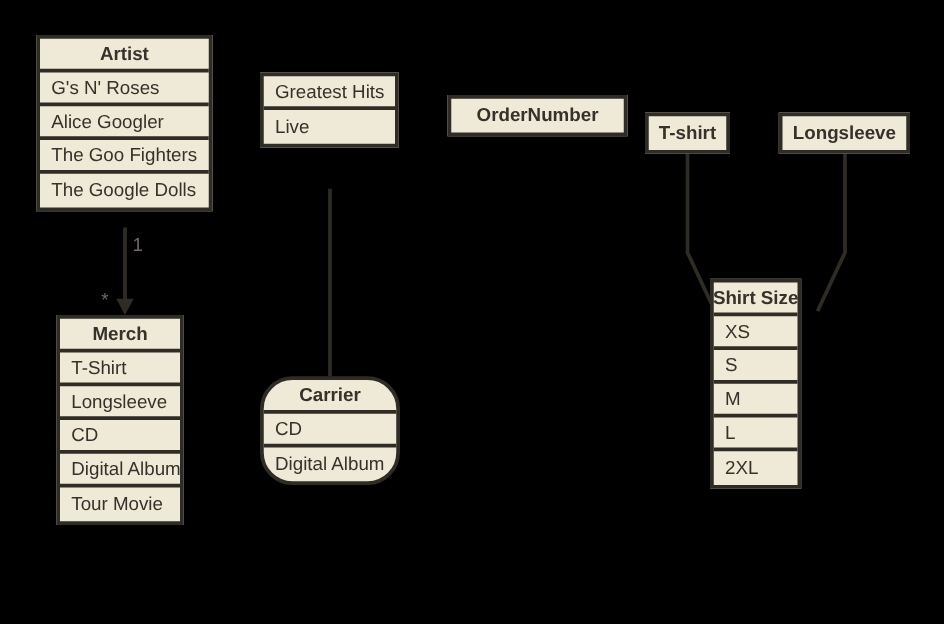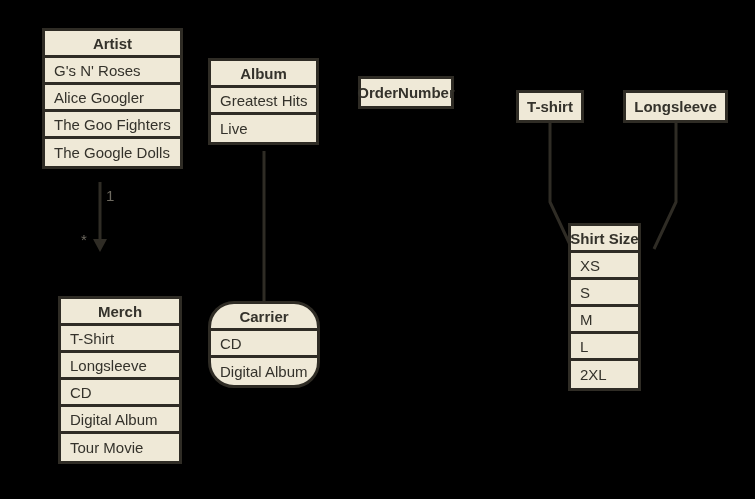--- a/index.html
+++ b/index.html
@@ -77,47 +77,46 @@
       <line class="edge" x1="264" y1="151" x2="264" y2="301"></line>
     </g>
     <g>
       <polyline class="edge" points="550,122 550,202 572,249"></polyline>
     </g>
     <g>
       <polyline class="edge" points="676,122 676,202 654,249"></polyline>
     </g>
   </svg>
 
-  <div class="entity" style="left:29px; top:28px; width:141px;margin-left:13px;">
+  <div class="entity" style="left:29px; top:28px; width:141px;">
     <div class="hd">Artist</div>
     <div class="row">G's N' Roses</div>
     <div class="row">Alice Googler</div>
     <div class="row">The Goo Fighters</div>
     <div class="row">The Google Dolls</div>
   </div>
 
   <div class="entity" style="left:208px; top:58px; width:111px;">
-    <div class="hd">Album</div>
     <div class="row">Greatest Hits</div>
     <div class="row">Live</div>
   </div>
 
-  <div class="entity" style="left:358px; top:76px; width:96px;">
+  <div class="entity" style="left:358px; top:76px; width:144px;">
     <div class="hd">OrderNumber</div>
   </div>
 
   <div class="entity" style="left:516px; top:90px; width:68px;">
     <div class="hd">T-shirt</div>
   </div>
 
   <div class="entity" style="left:623px; top:90px; width:105px;">
     <div class="hd">Longsleeve</div>
   </div>
 
-  <div class="entity" style="left:58px; top:252px; width:124px;margin-top:44px;">
+  <div class="entity" style="left:45px; top:252px; width:102px;">
     <div class="hd">Merch</div>
     <div class="row">T-Shirt</div>
     <div class="row">Longsleeve</div>
     <div class="row">CD</div>
     <div class="row">Digital Album</div>
     <div class="row">Tour Movie</div>
   </div>
 
   <div class="entity" style="left:208px; top:301px; width:112px;border-radius:26px;">
     <div class="hd">Carrier</div>

